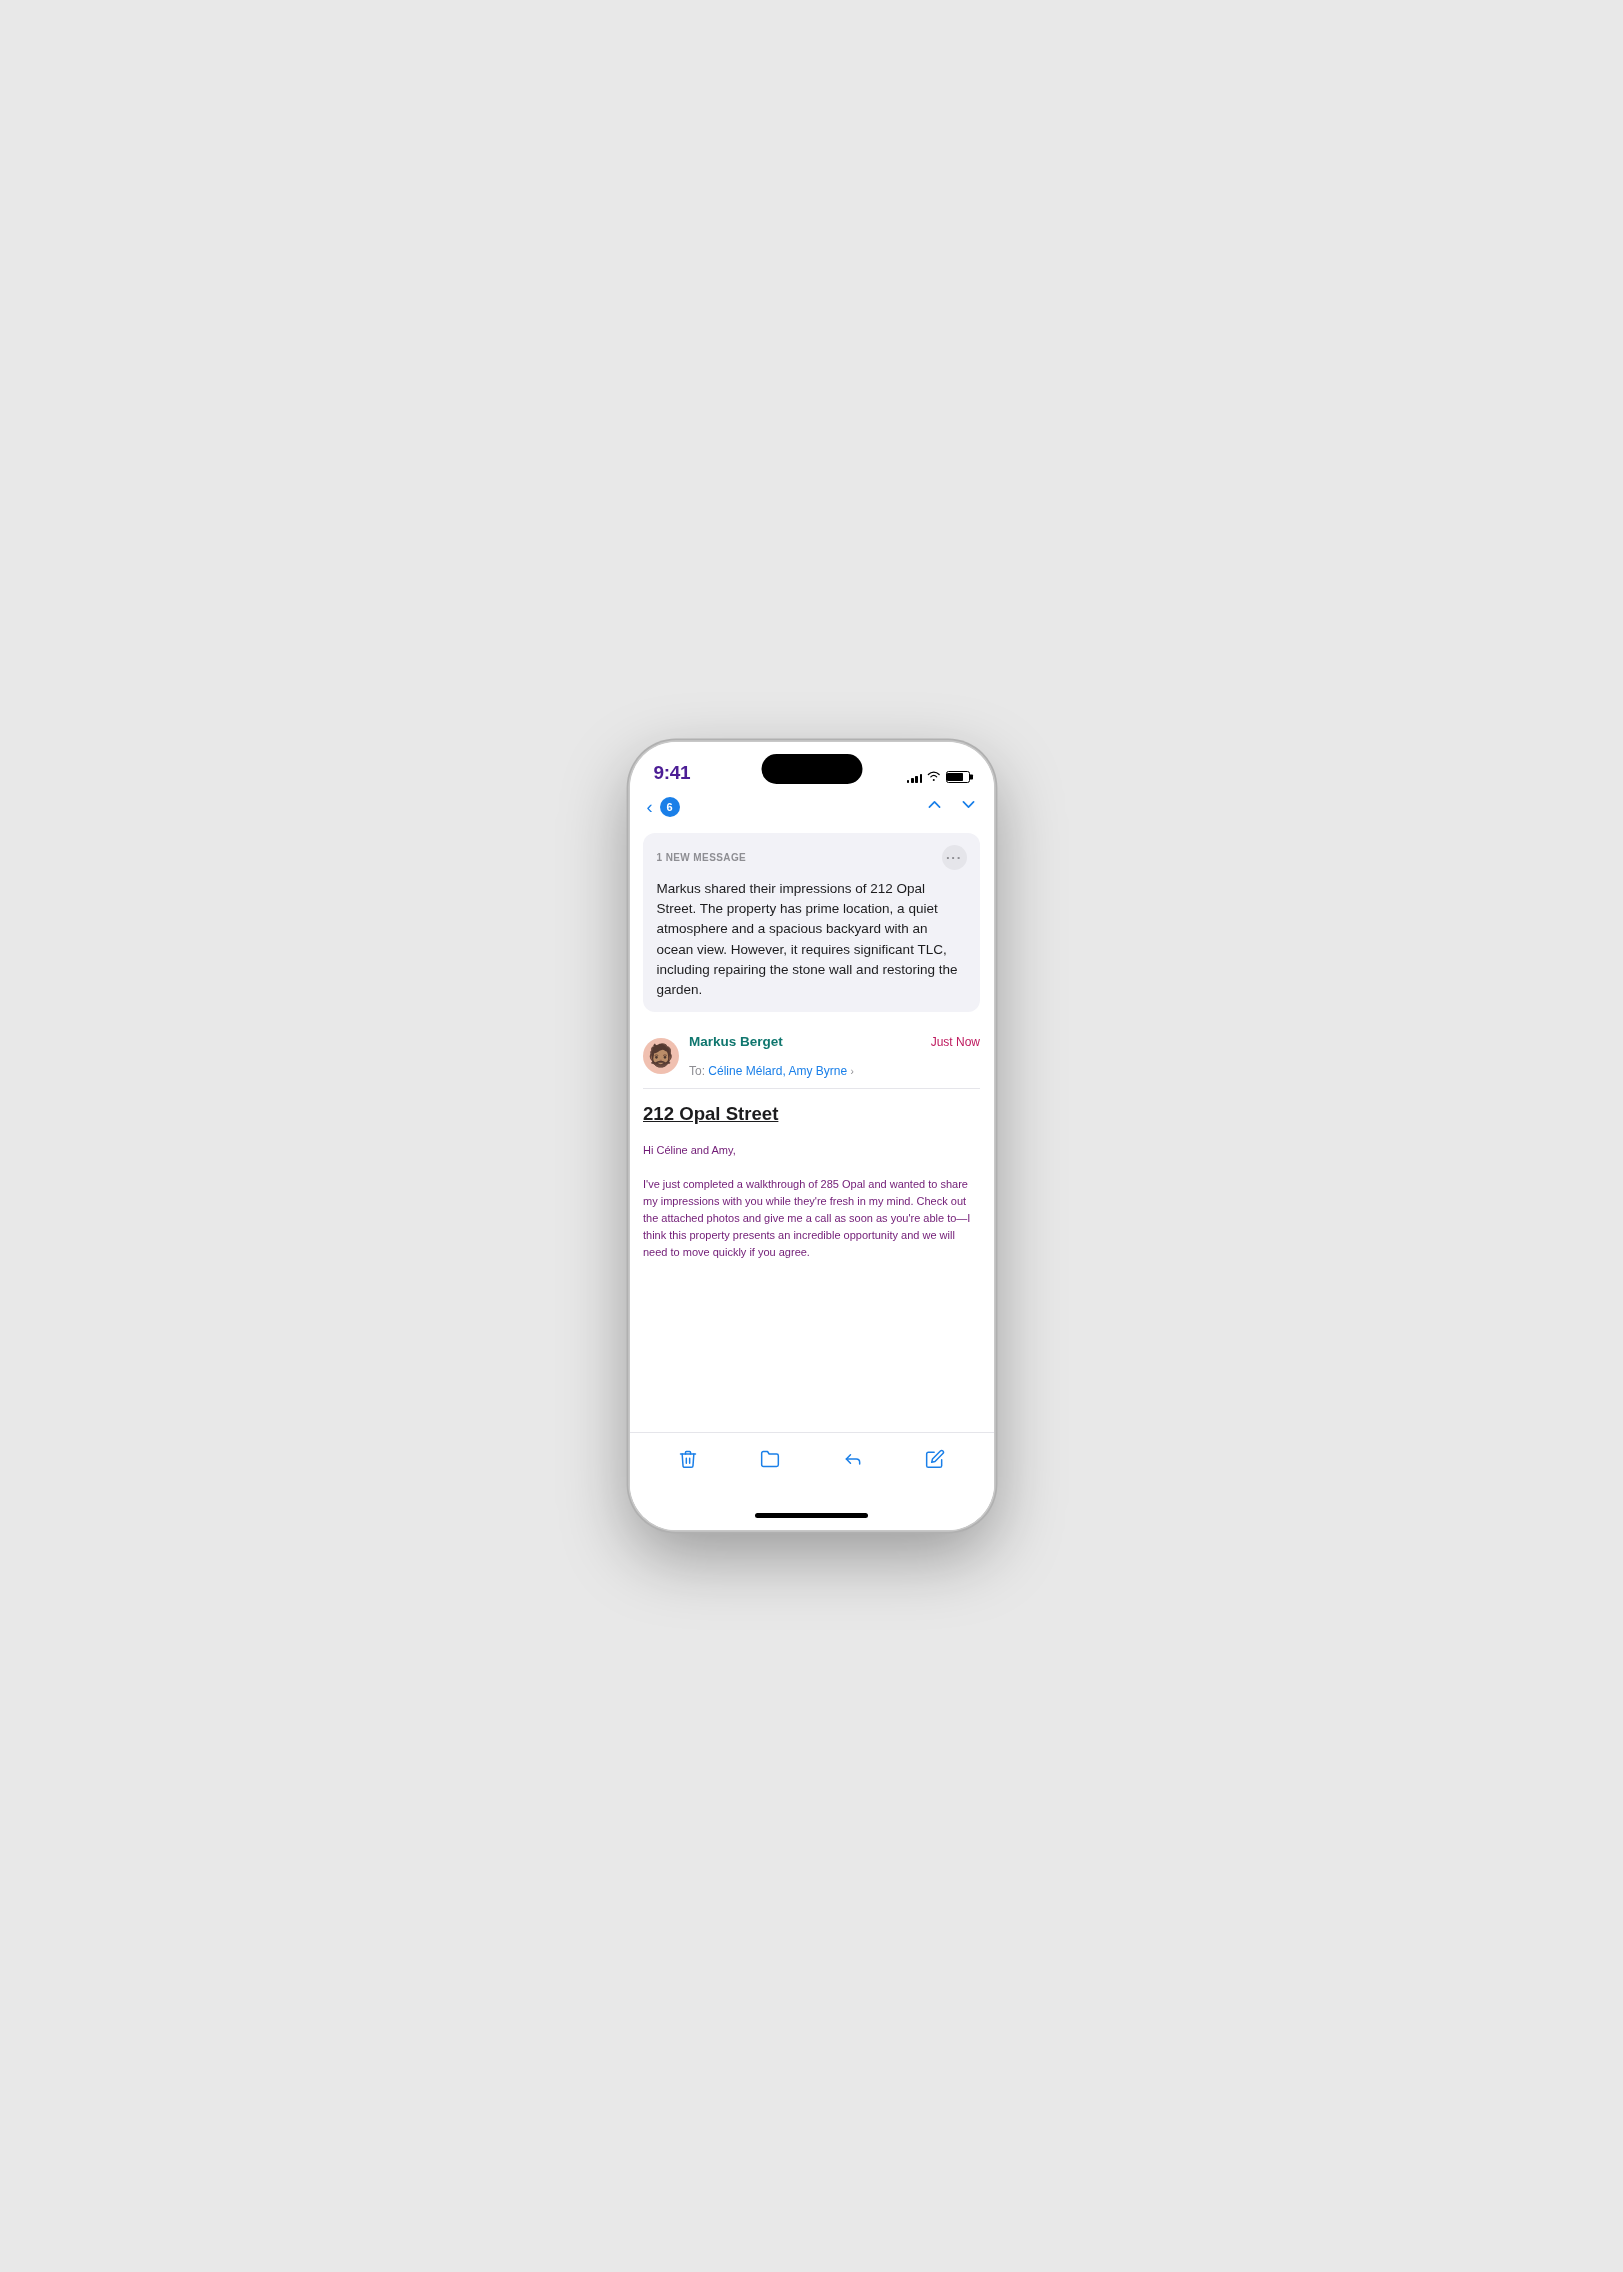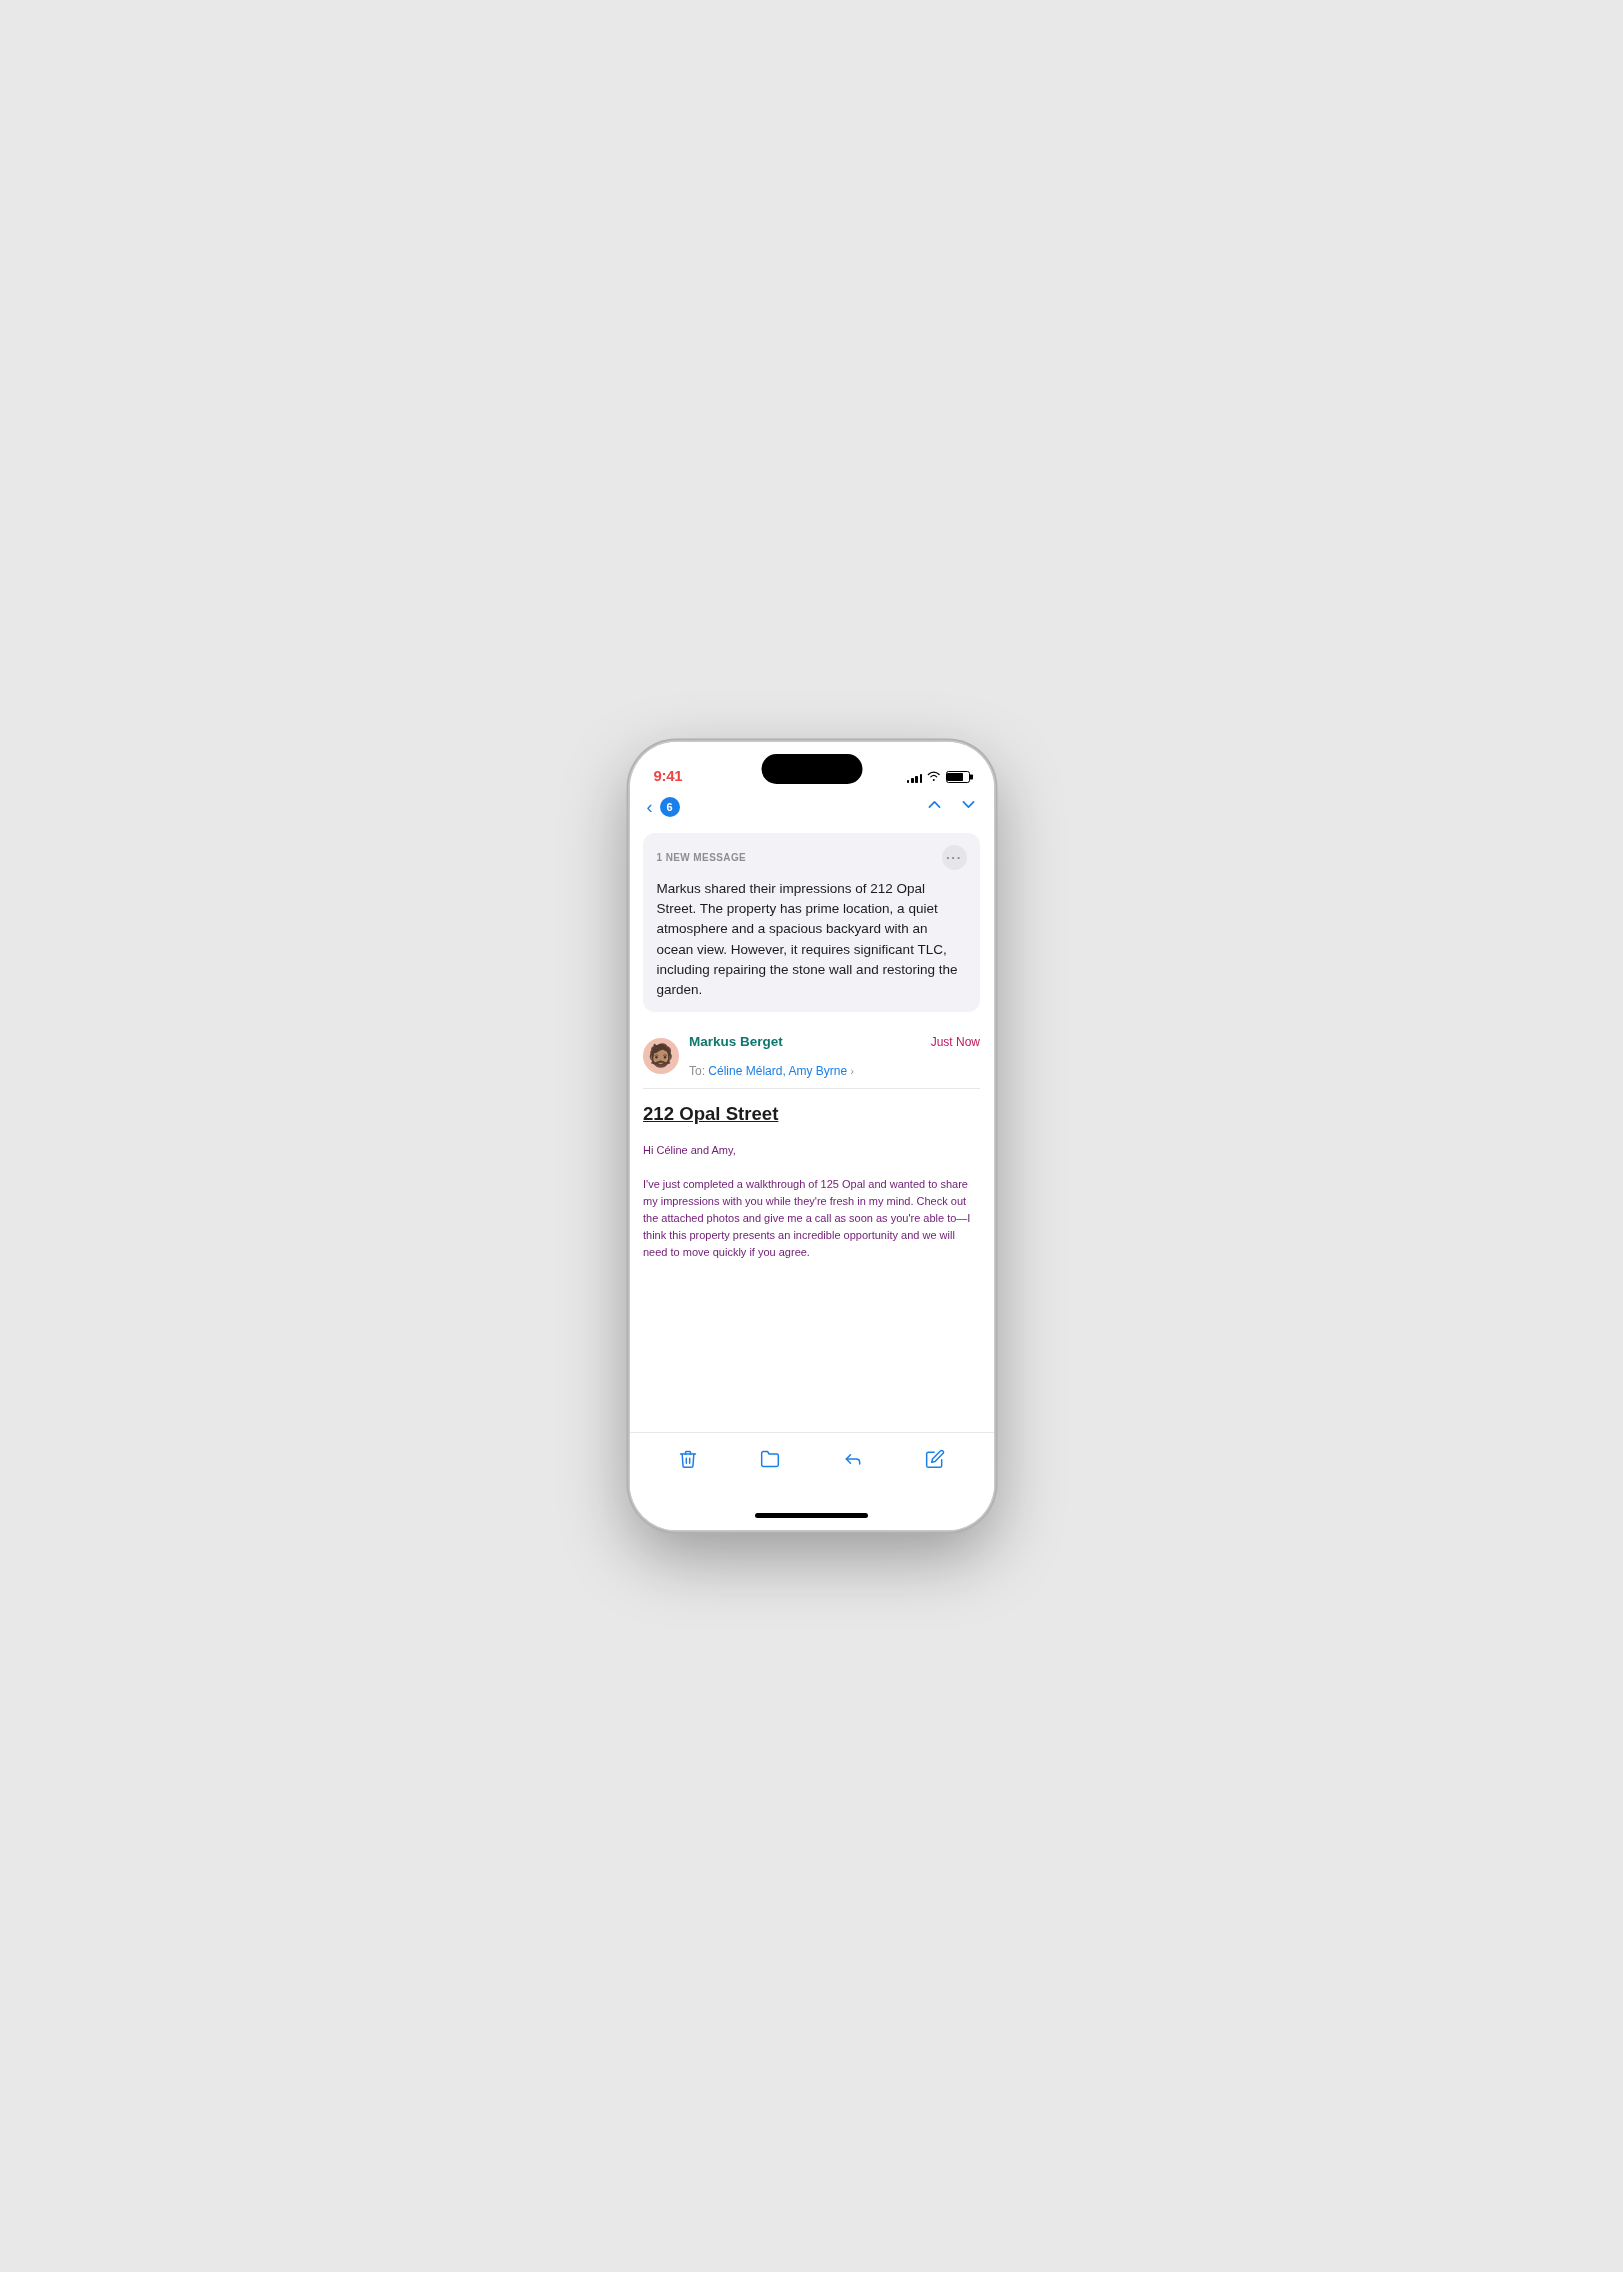--- a/index.html
+++ b/index.html
@@ -77,23 +77,23 @@
     .status-bar {
       height: 49px;
       display: flex;
       align-items: flex-end;
       padding: 0 24px 6.8px;
       justify-content: space-between;
       flex-shrink: 0;
     }
 
     .status-time {
-      font-size: 15px;
+      font-size: 19px;
       font-weight: 600;
-      color: #ef4444;
+      color: #4c1d95;
       letter-spacing: -0.3px;
     }
 
     .status-icons {
       display: flex;
       align-items: center;
       gap: 5px;
     }
 
     .signal-bars {
@@ -452,21 +452,21 @@
               <span class="to-recipients">Céline Mélard, Amy Byrne</span>
               <span class="to-chevron">›</span>
             </div>
           </div>
         </div>
       </div>
 
       <div class="email-body">
         <h1 class="email-subject">212 Opal Street</h1>
         <p class="email-paragraph">Hi Céline and Amy,</p>
-        <p class="email-paragraph">I've just completed a walkthrough of 125 Opal and wanted to share my impressions with you while they're fresh in my mind. Check out the attached photos and give me a call as soon as you're able to—I think this property presents an incredible opportunity and we will need to move quickly if you agree.</p>
+        <p class="email-paragraph">I've just completed a walkthrough of 285 Opal and wanted to share my impressions with you while they're fresh in my mind. Check out the attached photos and give me a call as soon as you're able to—I think this property presents an incredible opportunity and we will need to move quickly if you agree.</p>
       </div>
 
     </div>
 
     <div class="bottom-toolbar">
       <div class="toolbar-btn">
         <svg class="icon-svg" viewBox="0 0 24 24" stroke="#1a7fe8">
           <polyline points="3 6 5 6 21 6"></polyline>
           <path d="M19 6l-1 14a2 2 0 0 1-2 2H8a2 2 0 0 1-2-2L5 6"></path>
           <path d="M10 11v6M14 11v6"></path>

